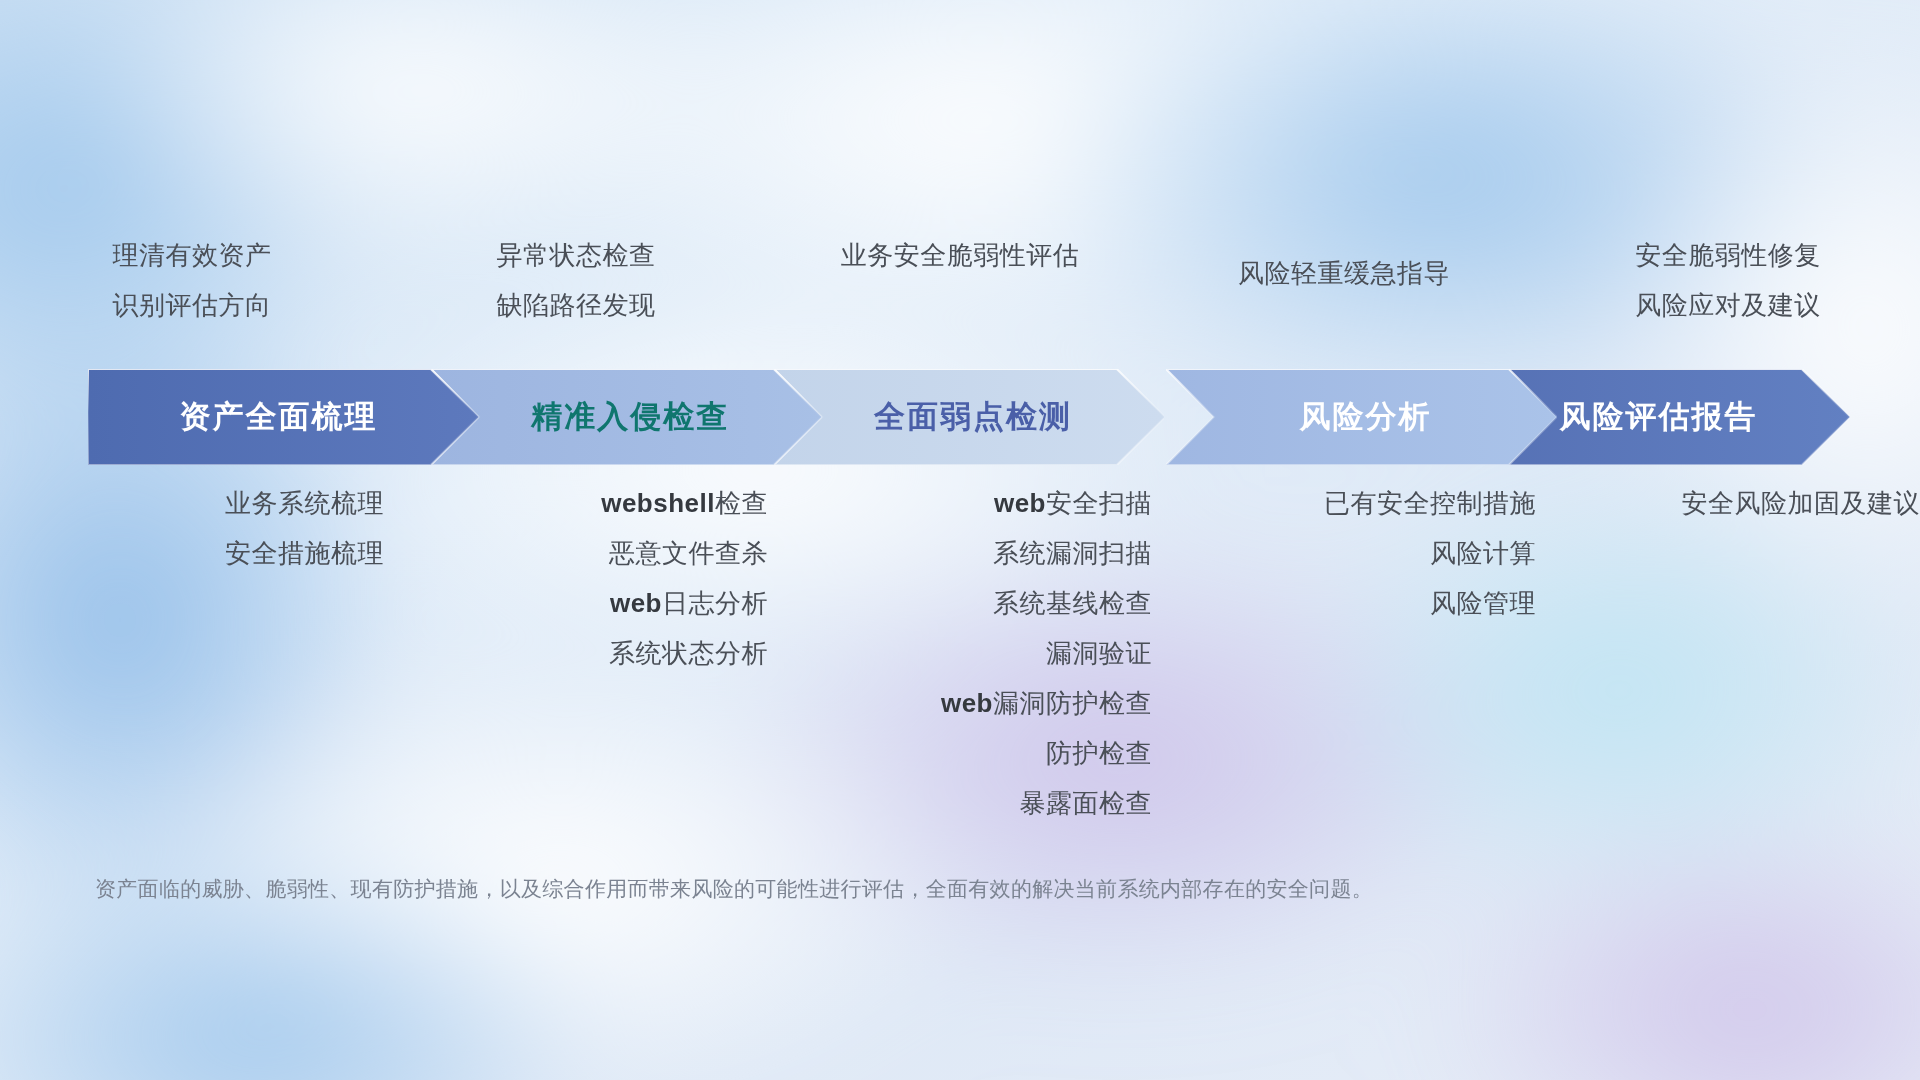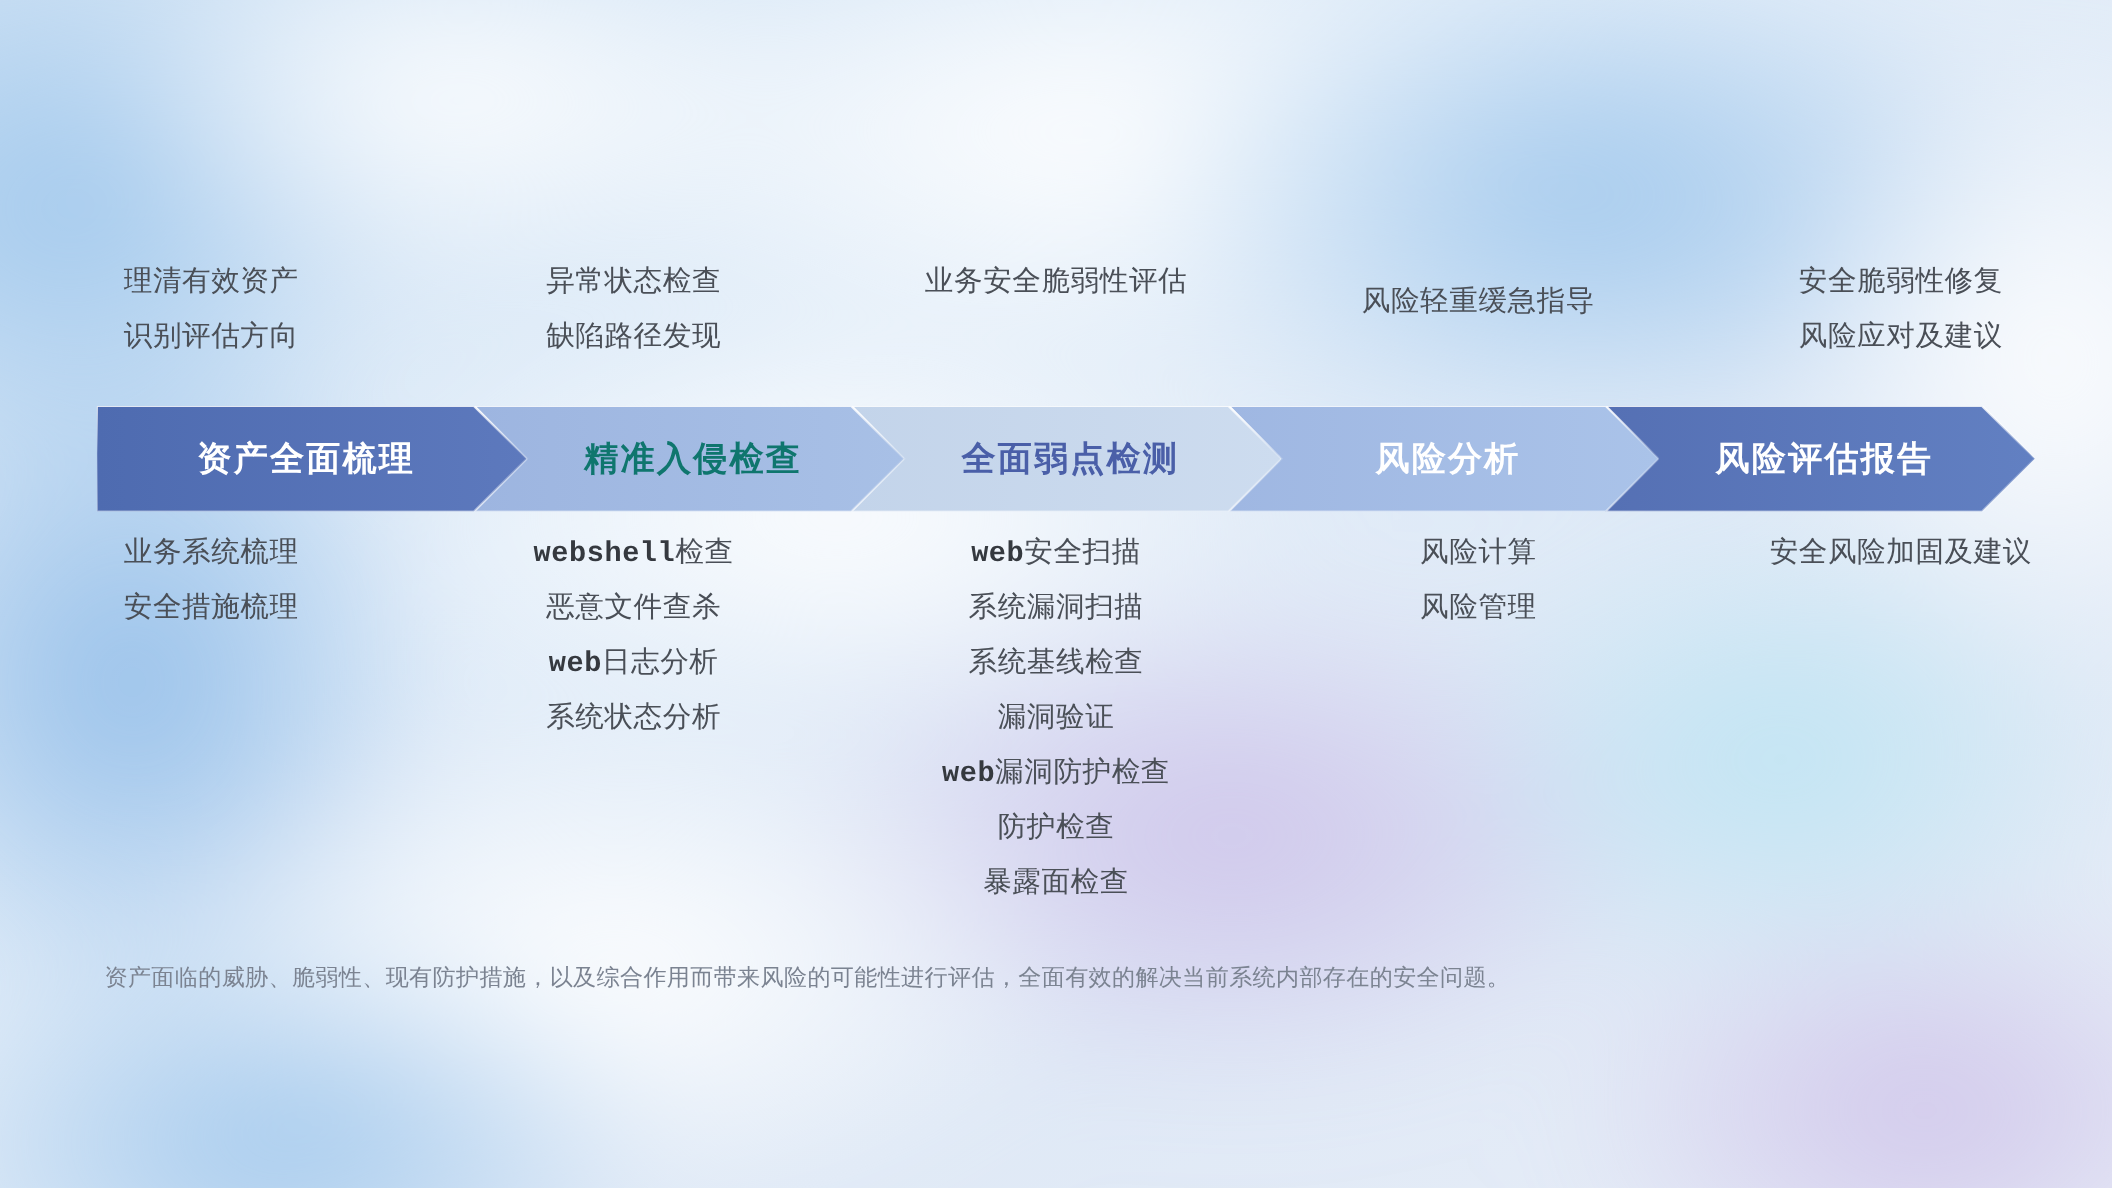--- a/index.html
+++ b/index.html
@@ -46,21 +46,21 @@
     font-size:31px;font-weight:bold;letter-spacing:2px;white-space:nowrap;
     position:relative;z-index:3;
   }
   .arrow .shape{position:absolute;inset:0;z-index:1;}
 
   
   #bottom-row{
     position:absolute;left:0;top:478px;width:1920px;height:360px;
     display:flex;align-items:flex-start;
   }
-  .bot-col{flex:1;display:flex;flex-direction:column;align-items:center;font-family:Liberation Mono, monospace;}
+  .bot-col{flex:1;display:flex;flex-direction:column;align-items:flex-end;}
 
   .lbl b{font-weight:bold;color:#35393f;}
 
   
   #footer{
     position:absolute;left:95px;top:872px;width:1500px;
     color:#7b8391;font-size:21px;line-height:34px;letter-spacing:.3px;
   }
   #footer p{margin:0;}
 </style>
@@ -189,21 +189,21 @@
               <stop offset="0%" stop-color="#ffffff" stop-opacity="0.85"></stop>
               <stop offset="45%" stop-color="#ffffff" stop-opacity="0.15"></stop>
               <stop offset="100%" stop-color="#ffffff" stop-opacity="0.45"></stop>
             </linearGradient>
           </defs>
           <polygon points="0,0 342.8,0 390.8,48 342.8,96 0,96 48,48" fill="url(#agrad2)"></polygon>
           <polygon points="0,0 342.8,0 390.8,48 342.8,96 0,96 48,48" fill="none" stroke="url(#agrad2e)" stroke-width="2"></polygon>
         </svg>
         <span class="cap" style="color: rgb(74, 95, 168); margin-left: 8px;">全面弱点检测</span>
       </div>
-      <div class="arrow" style="left: 1029px; width: 390.8px; z-index: 2;">
+      <div class="arrow" style="left: 1078px; width: 390.8px; z-index: 2;">
         <svg class="shape" width="390.8" height="96" viewBox="0 0 390.8 96">
           <defs>
             <linearGradient id="agrad3" x1="0" y1="0" x2="1" y2="0">
               <stop offset="0%" stop-color="#9fb7e2"></stop>
               <stop offset="100%" stop-color="#aac3e9"></stop>
             </linearGradient>
             <linearGradient id="agrad3e" x1="0" y1="0" x2="0" y2="1">
               <stop offset="0%" stop-color="#ffffff" stop-opacity="0.85"></stop>
               <stop offset="45%" stop-color="#ffffff" stop-opacity="0.15"></stop>
               <stop offset="100%" stop-color="#ffffff" stop-opacity="0.45"></stop>
@@ -248,20 +248,21 @@
       <div class="bot-col">
         <div class="lbl"><b>web</b><span>安全扫描</span></div>
         <div class="lbl"><span>系统漏洞扫描</span></div>
         <div class="lbl"><span>系统基线检查</span></div>
         <div class="lbl"><span>漏洞验证</span></div>
         <div class="lbl"><b>web</b><span>漏洞防护检查</span></div>
         <div class="lbl"><span>防护检查</span></div>
         <div class="lbl"><span>暴露面检查</span></div>
       </div>
       <div class="bot-col">
+        <div class="lbl"><span>已有安全控制措施</span></div>
         <div class="lbl"><span>风险计算</span></div>
         <div class="lbl"><span>风险管理</span></div>
       </div>
       <div class="bot-col">
         <div class="lbl"><span>安全风险加固及建议</span></div>
       </div>
     </div>
 
   <div id="footer">
     <p>资产面临的威胁、脆弱性、现有防护措施，以及综合作用而带来风险的可能性进行评估，全面有效的解决当前系统内部存在的安全问题。</p>

